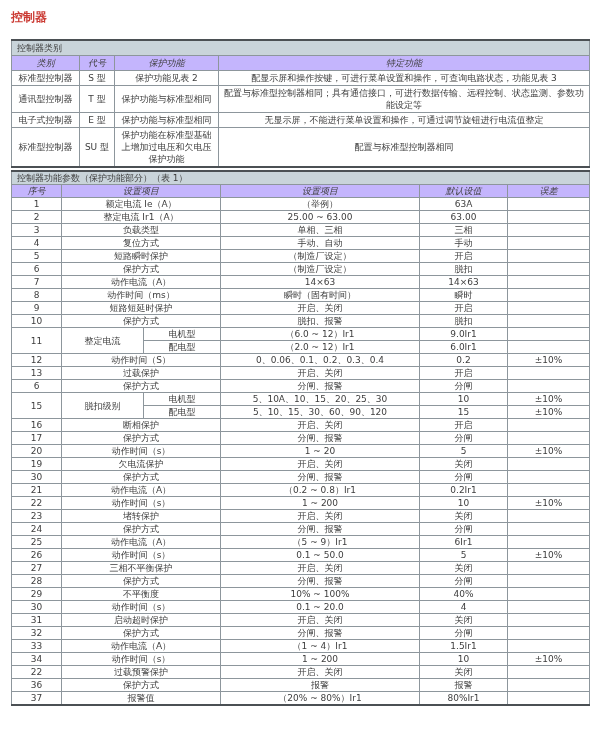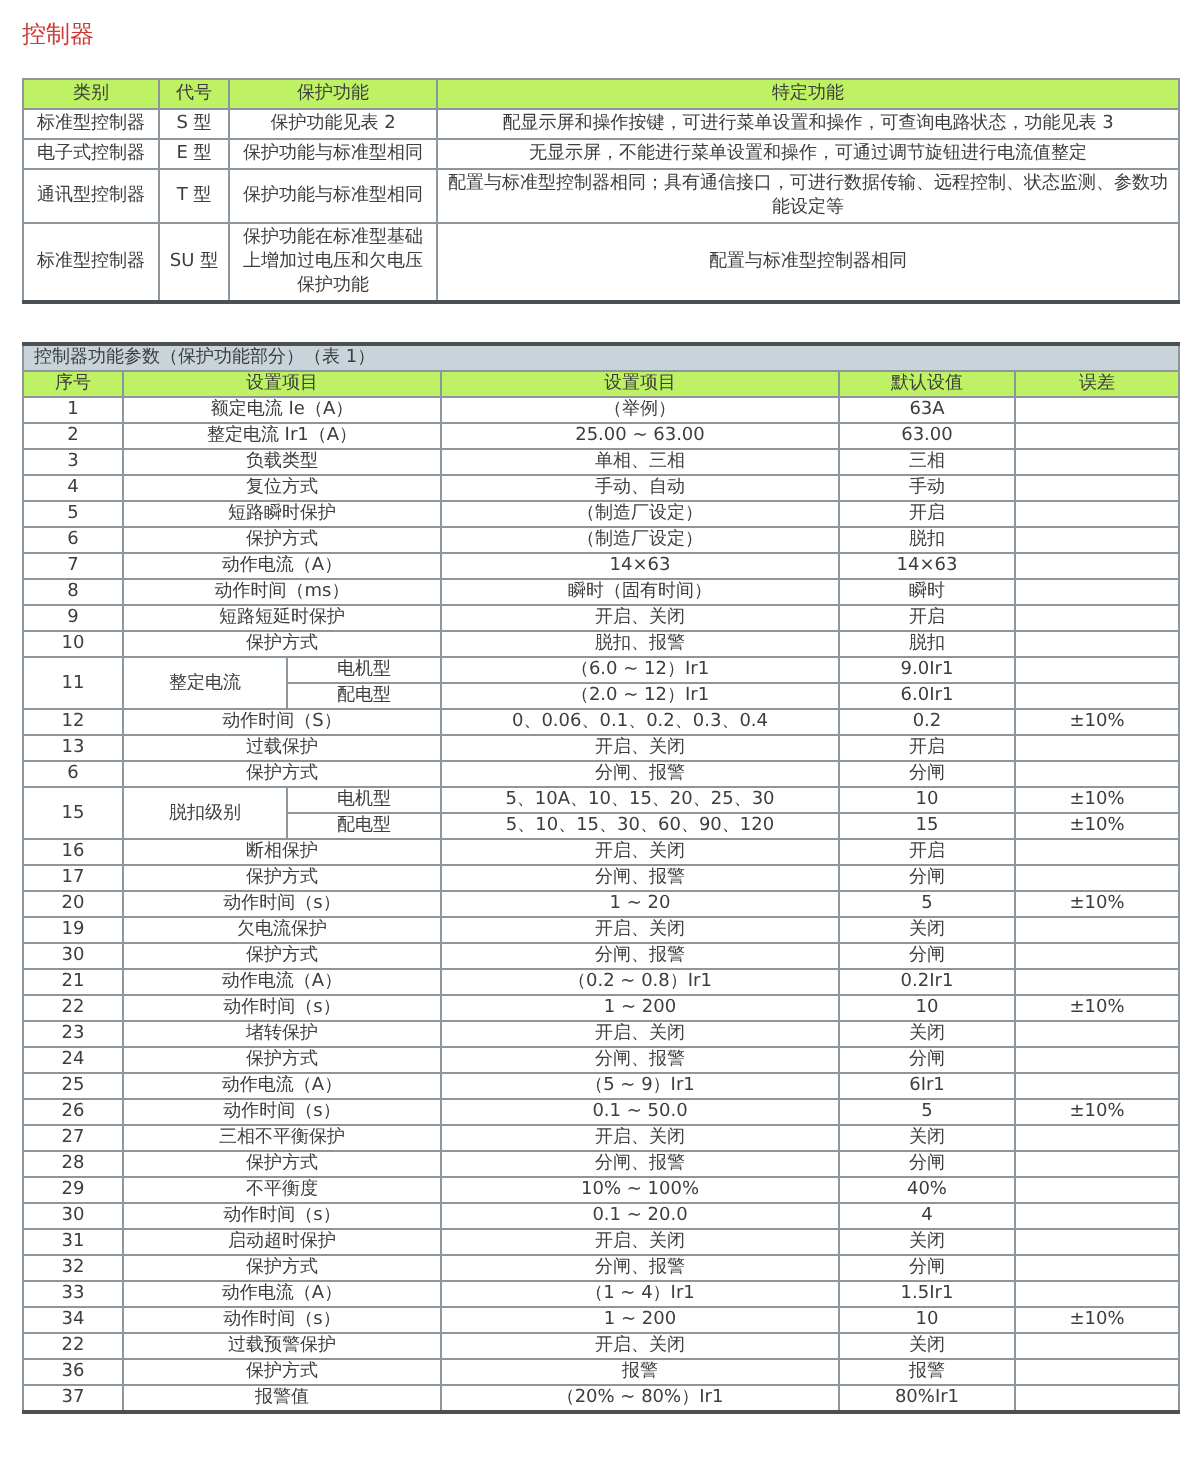--- a/index.html
+++ b/index.html
@@ -8,21 +8,21 @@
     width: 600px; height: 738px;
     background: #ffffff;
     color: #3d3d3d;
     font-family: "DejaVu Sans", "Liberation Sans", sans-serif;
     overflow: hidden;
   }
   .page { padding: 7px 11px 0 11px; }
   .title {
     color: #cb3a33;
     font-size: 12px;
-    font-weight: normal;
+    font-weight: bold;
     margin: 2px 0 13px 0;
   }
   table.tbl {
     border-collapse: collapse;
     table-layout: fixed;
     width: 578px;
     font-size: 9px;
     border-bottom: 2px solid #4b5054;
   }
   .tbl td, .tbl th {
@@ -35,23 +35,23 @@
     font-weight: normal;
     overflow: hidden;
     word-break: break-all;
   }
   .tbl tr.band td {
     background: #c9d4da;
     text-align: left;
     padding-left: 5px;
     border-top: 2px solid #4b5054;
   }
-  .tbl tr.head th { background: #bef264; }
+  .tbl tr.head th { background: #c4b5fd; font-style: italic; }
   .tbl1 td, .tbl1 th { padding: 1px 3px; }
-  .tbl2 { margin-top: 19px; }
+  .tbl2 { margin-top: 2px; }
   .note {
     font-size: 9px;
     line-height: 12px;
     margin: 4px 0 0 1px;
     color: #3d3d3d;
   }
 </style>
 </head>
 <body>
 
@@ -60,45 +60,48 @@
   <div class="title">控制器</div>
 
   <table class="tbl tbl1">
     <colgroup>
       <col style="width:68px">
         <col style="width:35px">
         <col style="width:104px">
         <col style="width:371px">
     </colgroup>
     <thead>
+      <tr class="band">
+        <td colspan="4">控制器类别</td>
+      </tr>
       <tr class="head">
         <th>类别</th>
         <th>代号</th>
         <th>保护功能</th>
         <th>特定功能</th>
       </tr>
     </thead>
     <tbody id="t1-body">
         <tr>
           <td>标准型控制器</td>
           <td>S 型</td>
           <td>保护功能见表 2</td>
           <td>配显示屏和操作按键，可进行菜单设置和操作，可查询电路状态，功能见表 3</td>
         </tr>
         <tr>
+          <td>通讯型控制器</td>
+          <td>T 型</td>
+          <td>保护功能与标准型相同</td>
+          <td>配置与标准型控制器相同；具有通信接口，可进行数据传输、远程控制、状态监测、参数功能设定等</td>
+        </tr>
+        <tr>
           <td>电子式控制器</td>
           <td>E 型</td>
           <td>保护功能与标准型相同</td>
           <td>无显示屏，不能进行菜单设置和操作，可通过调节旋钮进行电流值整定</td>
-        </tr>
-        <tr>
-          <td>通讯型控制器</td>
-          <td>T 型</td>
-          <td>保护功能与标准型相同</td>
-          <td>配置与标准型控制器相同；具有通信接口，可进行数据传输、远程控制、状态监测、参数功能设定等</td>
         </tr>
         <tr>
           <td>标准型控制器</td>
           <td>SU 型</td>
           <td>保护功能在标准型基础上增加过电压和欠电压保护功能</td>
           <td>配置与标准型控制器相同</td>
         </tr>
       </tbody>
   </table>
 

